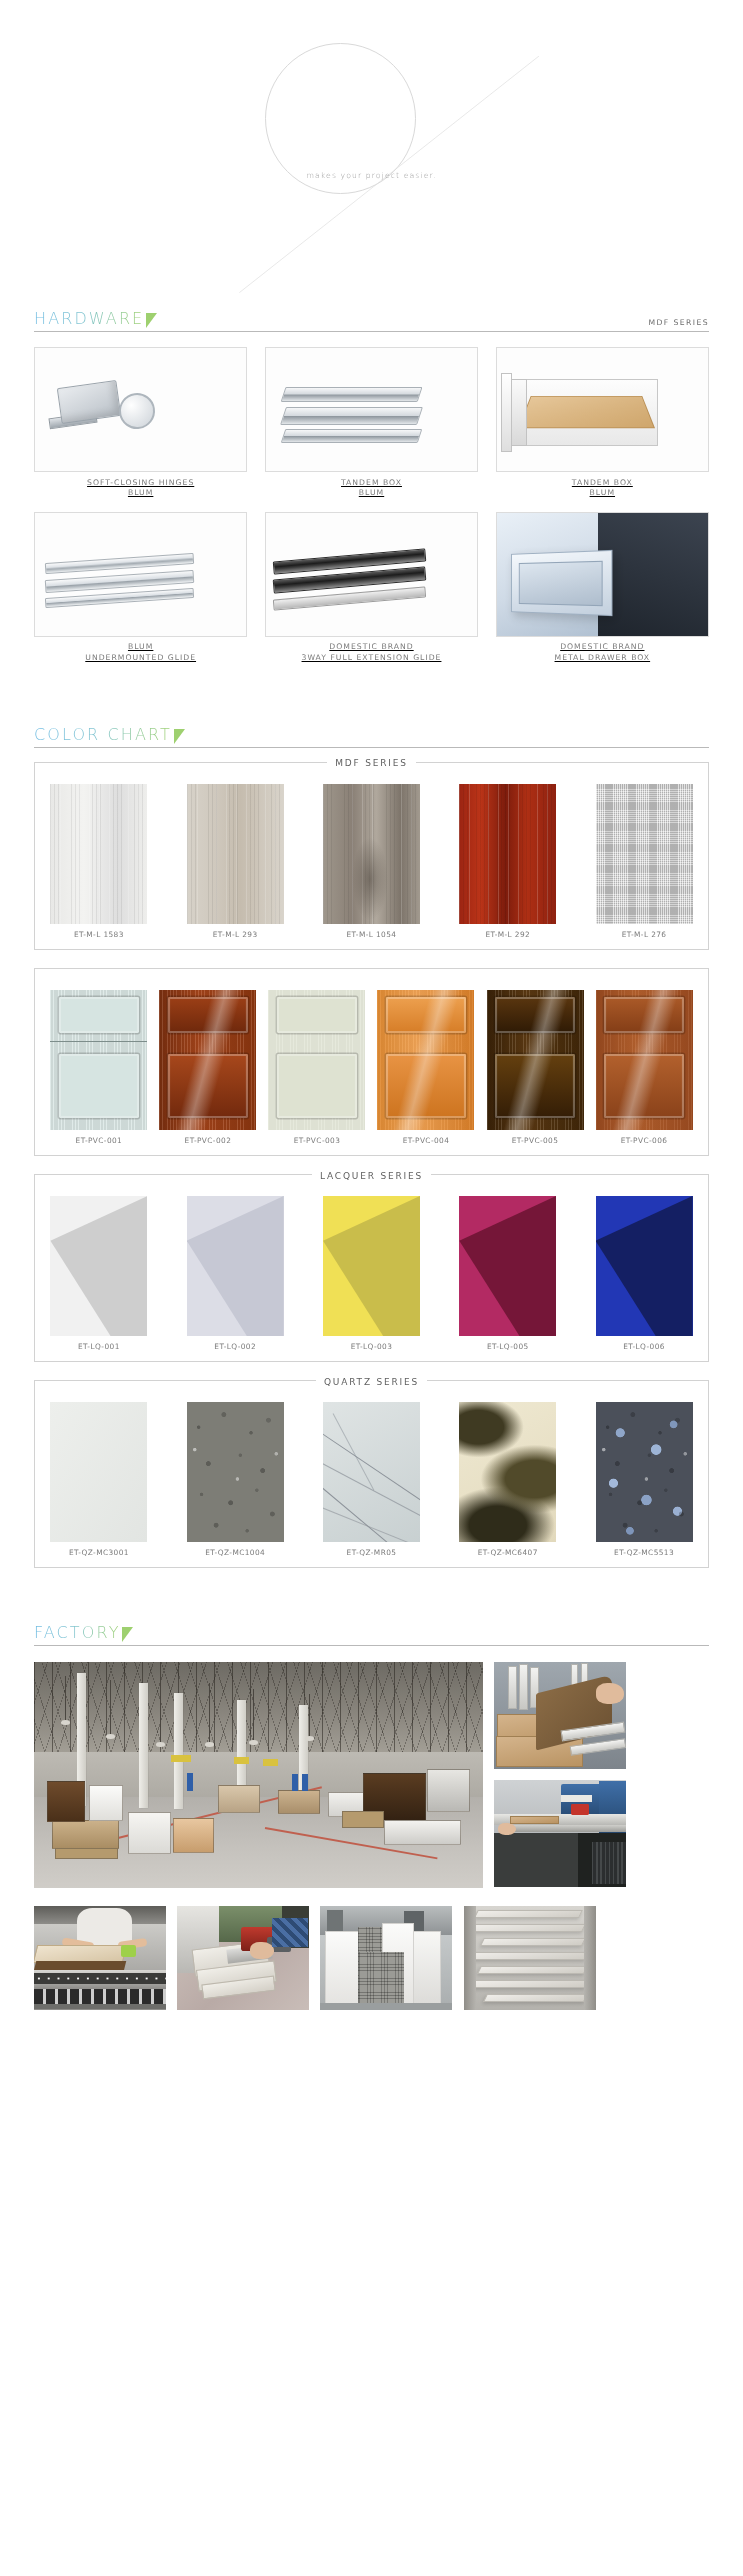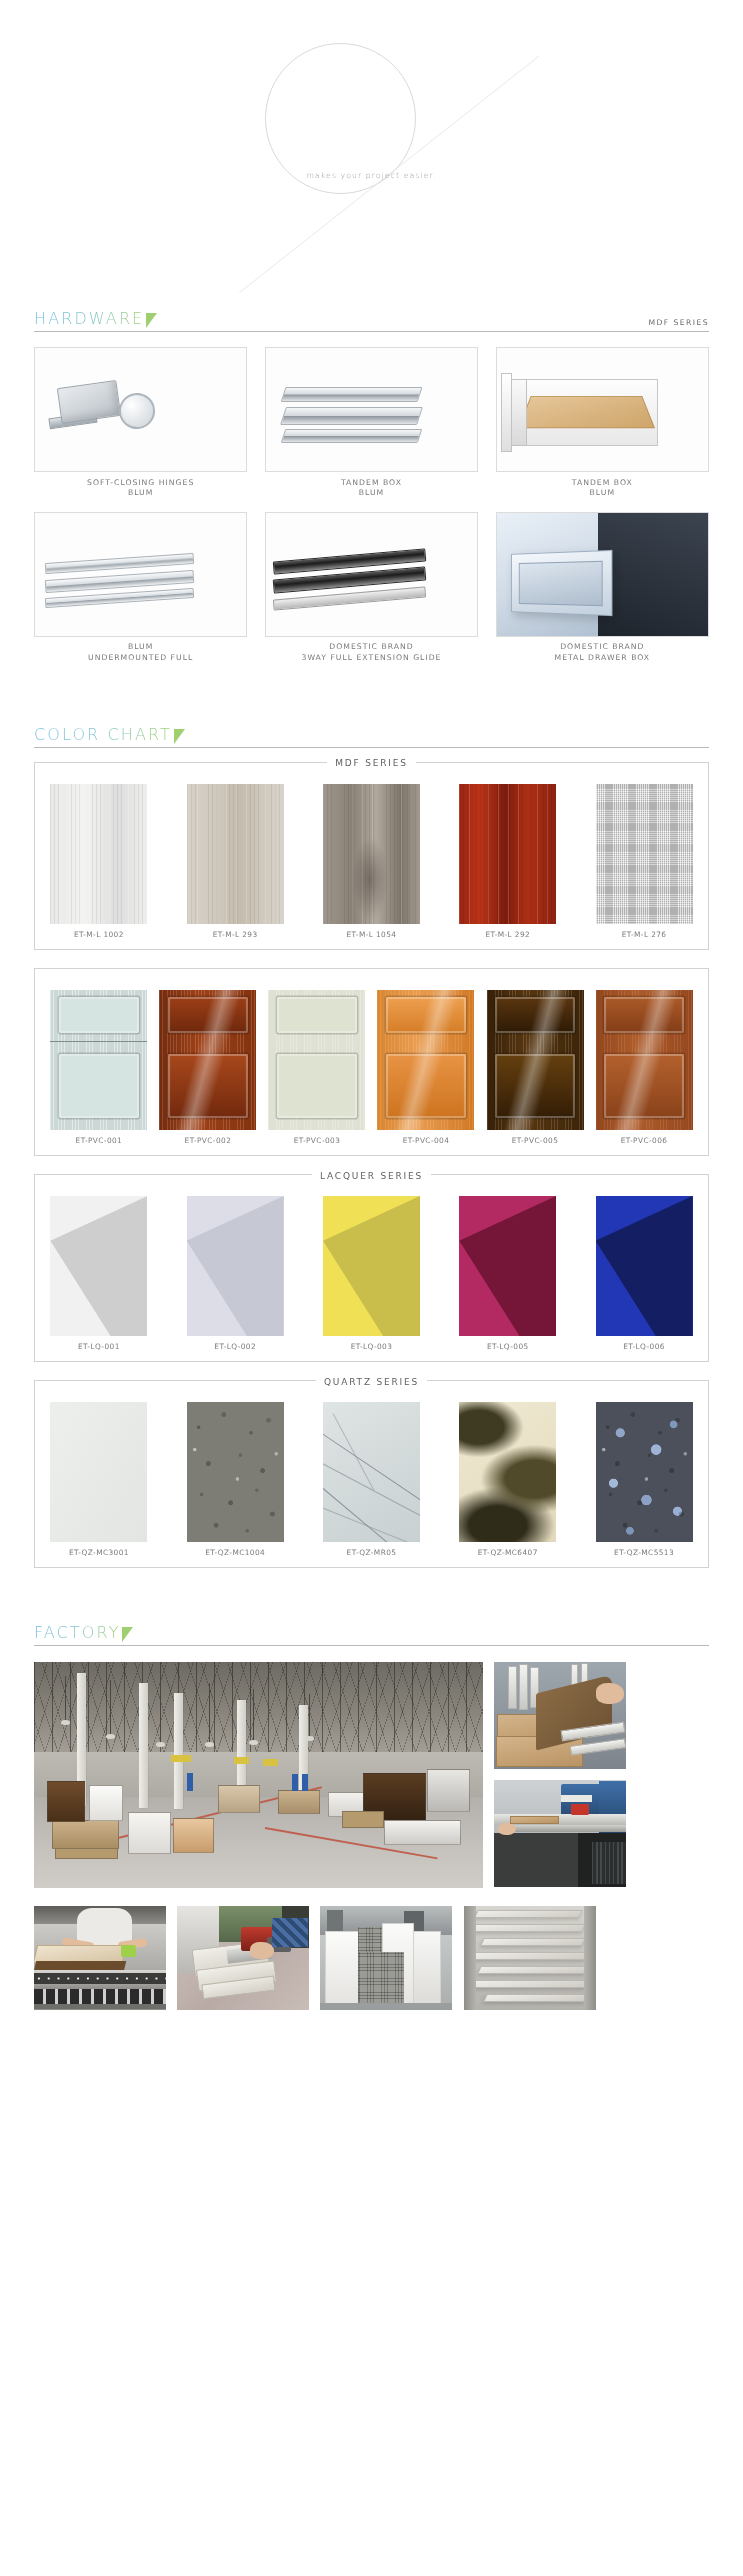--- a/index.html
+++ b/index.html
@@ -78,21 +78,21 @@
     position: absolute;
     right: 0; bottom: 4.2px;
     font-size: 7.7px;
     letter-spacing: 1.4px;
     color: #6d6d6d;
   }
 
   
   .hw-wrap { margin: 15.4px 34px 0 34px; }
   .hw-row { display: flex; gap: 17.5px; margin-bottom: 12.6px; }
-  .hw-cell { flex: 1; }
+  .hw-cell { flex: 1; text-decoration: underline; }
   .hw-img {
     height: 125px;
     border: 0.7px solid #dcdcdc;
     position: relative;
     overflow: hidden;
     background: #fdfdfd;
   }
   .hw-cap {
     text-align: center;
     font-size: 7.7px;
@@ -374,21 +374,21 @@
     <div class="hw-row">
 
       <div class="hw-cell">
         <div class="hw-img">
           <div class="glide-bar glide-b1"></div>
           <div class="glide-bar glide-b2"></div>
           <div class="glide-bar glide-b3"></div>
         </div>
         <div class="hw-cap">
           <div>BLUM</div>
-          <div>UNDERMOUNTED FULL</div>
+          <div>UNDERMOUNTED GLIDE</div>
         </div>
       </div>
 
       <div class="hw-cell">
         <div class="hw-img">
           <div class="dk-glide dk-g1"></div>
           <div class="dk-glide dk-g2"></div>
           <div class="dk-glide dk-g3"></div>
         </div>
         <div class="hw-cap">
@@ -423,21 +423,21 @@
 
     <div class="cc-panel">
       <div class="cc-legend">
         <span>MDF SERIES</span>
       </div>
       <div class="cc-row">
         <div class="cc-cell">
           <div class="cc-sw mdf1">
               <div class="vgrain"></div>
             </div>
-          <div class="cc-lab">ET-M-L 1002</div>
+          <div class="cc-lab">ET-M-L 1583</div>
         </div>
         <div class="cc-cell">
           <div class="cc-sw mdf2">
               <div class="vgrain"></div>
             </div>
           <div class="cc-lab">ET-M-L 293</div>
         </div>
         <div class="cc-cell">
           <div class="cc-sw mdf4">
             <div class="vgrain"></div>

